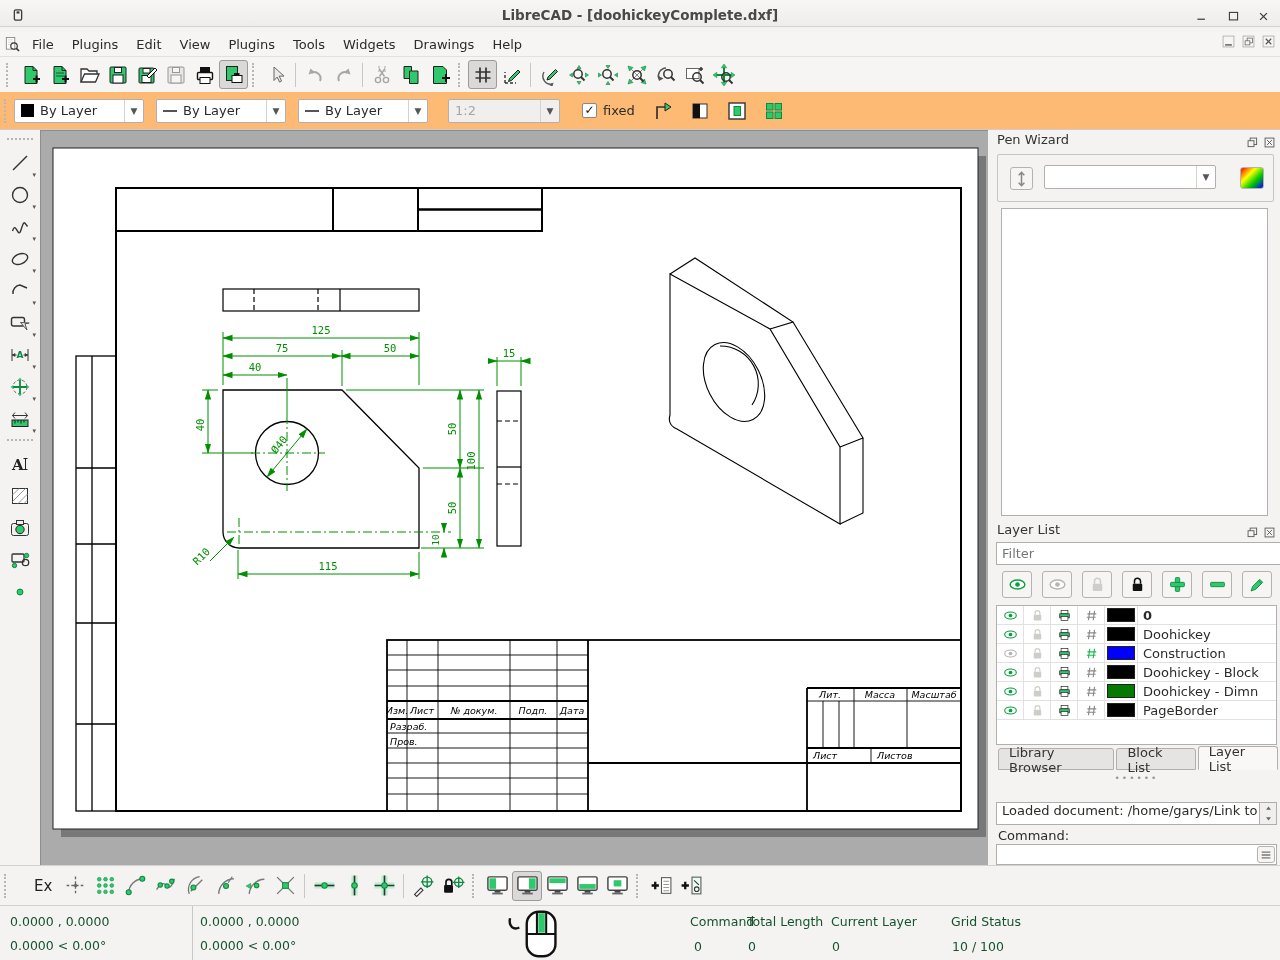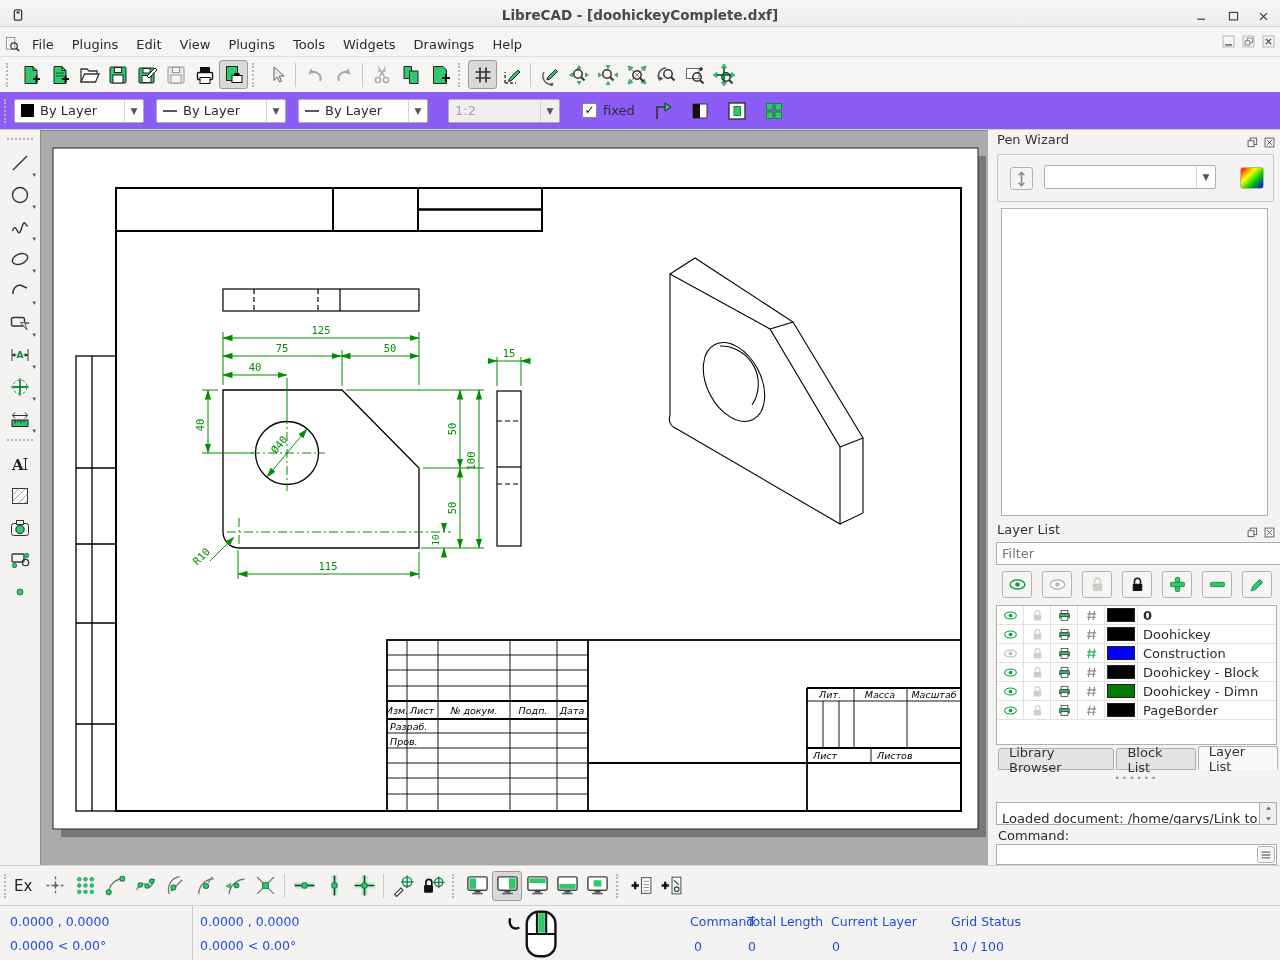--- a/index.html
+++ b/index.html
@@ -25,21 +25,21 @@
   #menubar { left:0; top:32px; width:1280px; height:25px; background:#f6f5f4; display:flex;
     align-items:center; padding-left:4px; border-bottom:1px solid #e2e0de; }
   #menubar .mi { padding:3px 9px; }
   #menu-icon svg { width:17px; height:17px; margin-right:2px; }
   .mdi-btns { position:absolute; right:4px; top:34px; display:flex; gap:5px; }
   .mdi-btns .ic svg { width:15px; height:15px; }
 
   
   #toolbar1 { left:0; top:57px; width:1280px; height:35px; background:#f6f5f4; display:flex;
     align-items:center; padding-left:2px; }
-  #toolbar2 { left:0; top:92px; width:1280px; height:38px; background:#8b5cf6; display:flex;
+  #toolbar2 { left:0; top:92px; width:1280px; height:38px; background:#fdba74; display:flex;
     align-items:center; border-bottom:1px solid #cfcdcb;text-align:center; }
   .tb-btn { width:29px; height:29px; border-radius:3px; display:flex; align-items:center;
     justify-content:center; border:1px solid transparent; }
   .tb-btn.pressed { background:#dbd9d7; border:1px solid #9d9b99; }
   .handle { width:7px; height:24px; border-left:2px dotted #b8b6b4; margin:0 3px 0 4px; }
   .vsep { width:1px; height:24px; background:#c9c7c5; margin:0 4px; }
   .combo { height:24px; background:#fff; border:1px solid #b2b0ae; border-radius:2px;
     display:flex; align-items:center; padding-left:6px; position:relative; margin-right:12px; }
   .combo .arrow { position:absolute; right:0; top:0; width:19px; height:100%;
     border-left:1px solid #d5d3d1; display:flex; align-items:center; justify-content:center;
@@ -91,25 +91,25 @@
   .dots { letter-spacing:2px; color:#9a9896; font-size:9px; text-align:center; }
   .scrollbtns { display:flex; flex-direction:column; border:1px solid #b0aeac; border-left:none; background:#f0efee; width:17px; }
   .scrollbtns .ic { height:50%; }
   .scrollbtns svg { width:9px; height:9px; }
 
   
   #snapbar { left:0; top:865px; width:1280px; height:40px; background:#f4f3f2;
     border-top:1px solid #d4d2d0; display:flex; align-items:center; }
   #snapbar .tb-btn { width:30px; height:30px; }
   #snapbar .tb-btn svg { width:23px; height:23px; }
-  #ex { font-size:15px; color:#222; margin:0 8px 0 0; }
+  #ex { font-size:15px; color:#222; margin:0 8px 0 20px; }
 
   
   #statusbar { left:0; top:905px; width:1280px; height:55px; background:#f4f3f2;
-    border-top:1px solid #d4d2d0; font-size:12.5px; color:#1d4ed8; }
+    border-top:1px solid #d4d2d0; font-size:12.5px; color:#14532d; }
   .sb { position:absolute; }
 </style>
 </head>
 <body>
 
 <div id="titlebar" class="abs">
   <span id="app-icon" class="ic">
       <svg viewBox="0 0 22 22">
         <rect x="6" y="4" width="10" height="14" rx="2" fill="none" stroke="#3a3a38" stroke-width="1.8"></rect>
         <rect x="9" y="6" width="4" height="3" fill="#3a3a38"></rect>
@@ -880,21 +880,21 @@
   </div>
 
   <div class="tabs" style="left:5px;top:616px">
     <span class="tab">Library Browser</span>
     <span class="tab">Block List</span>
     <span class="tab active">Layer List</span>
   </div>
   <div class="dots abs" style="left:0;top:643px;width:287px">••••••</div>
 
   <div class="abs" style="left:3px;top:672px;width:281px;height:23px;display:flex">
-    <div style="flex:1;border:1px solid #b0aeac;background:#fff;padding:8px 5px;white-space:nowrap;overflow:hidden">Loaded document: /home/garys/Link to</div>
+    <div style="flex:1;border:1px solid #b0aeac;background:#fff;padding:0 5px;white-space:nowrap;overflow:hidden">Loaded document: /home/garys/Link to</div>
     <div class="scrollbtns">
       <span class="ic">
           <svg viewBox="0 0 22 22">
             <path d="M11 6l6 8H5z" fill="#666"></path>
           </svg>
         </span>
       <span class="ic">
           <svg viewBox="0 0 22 22">
             <path d="M11 16L5 8h12z" fill="#666"></path>
           </svg>

